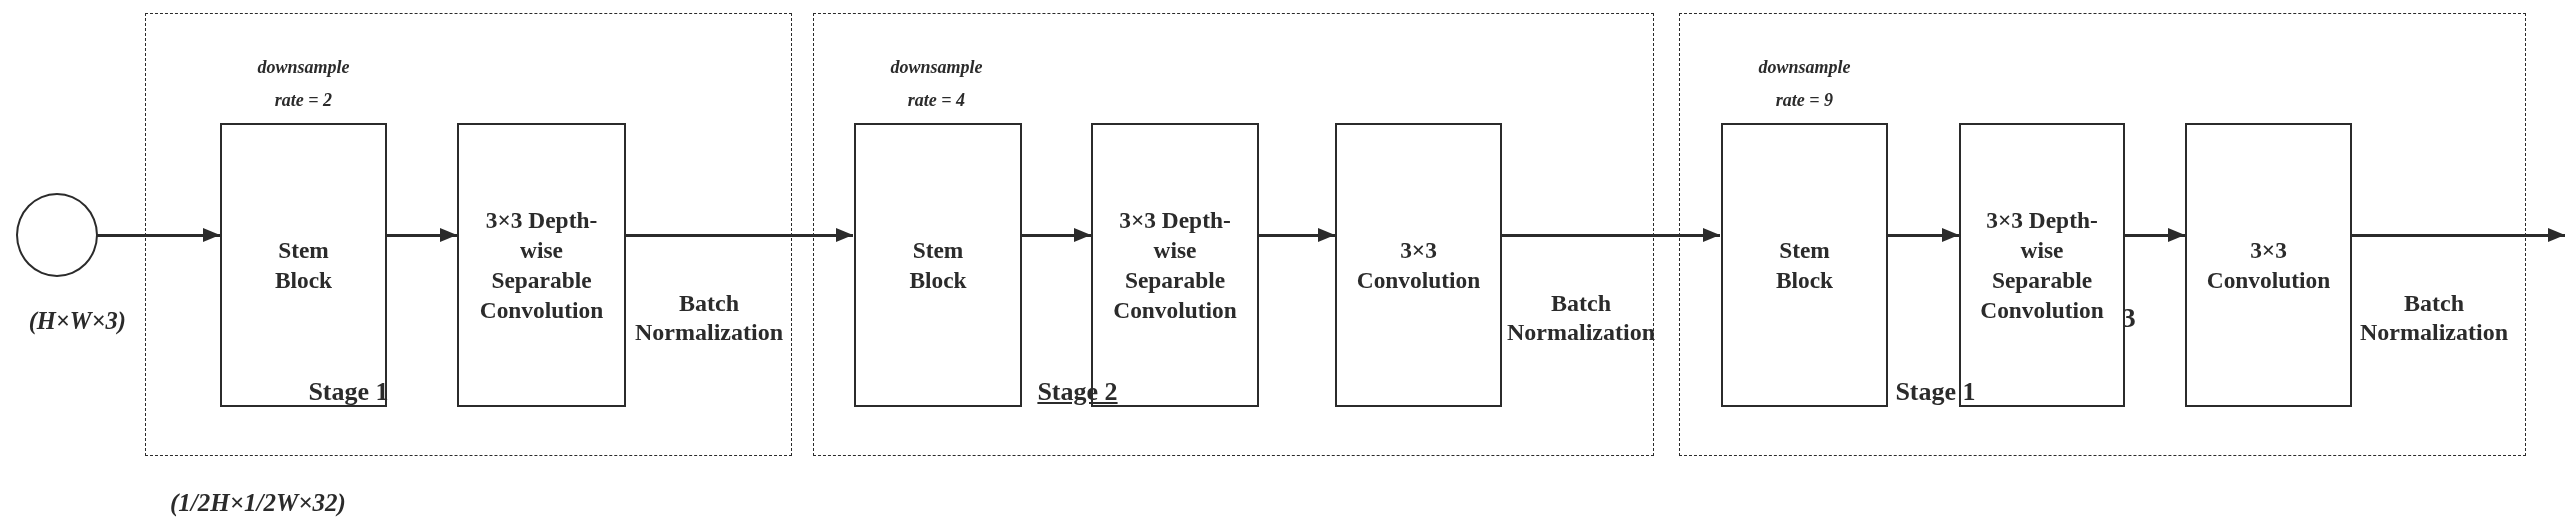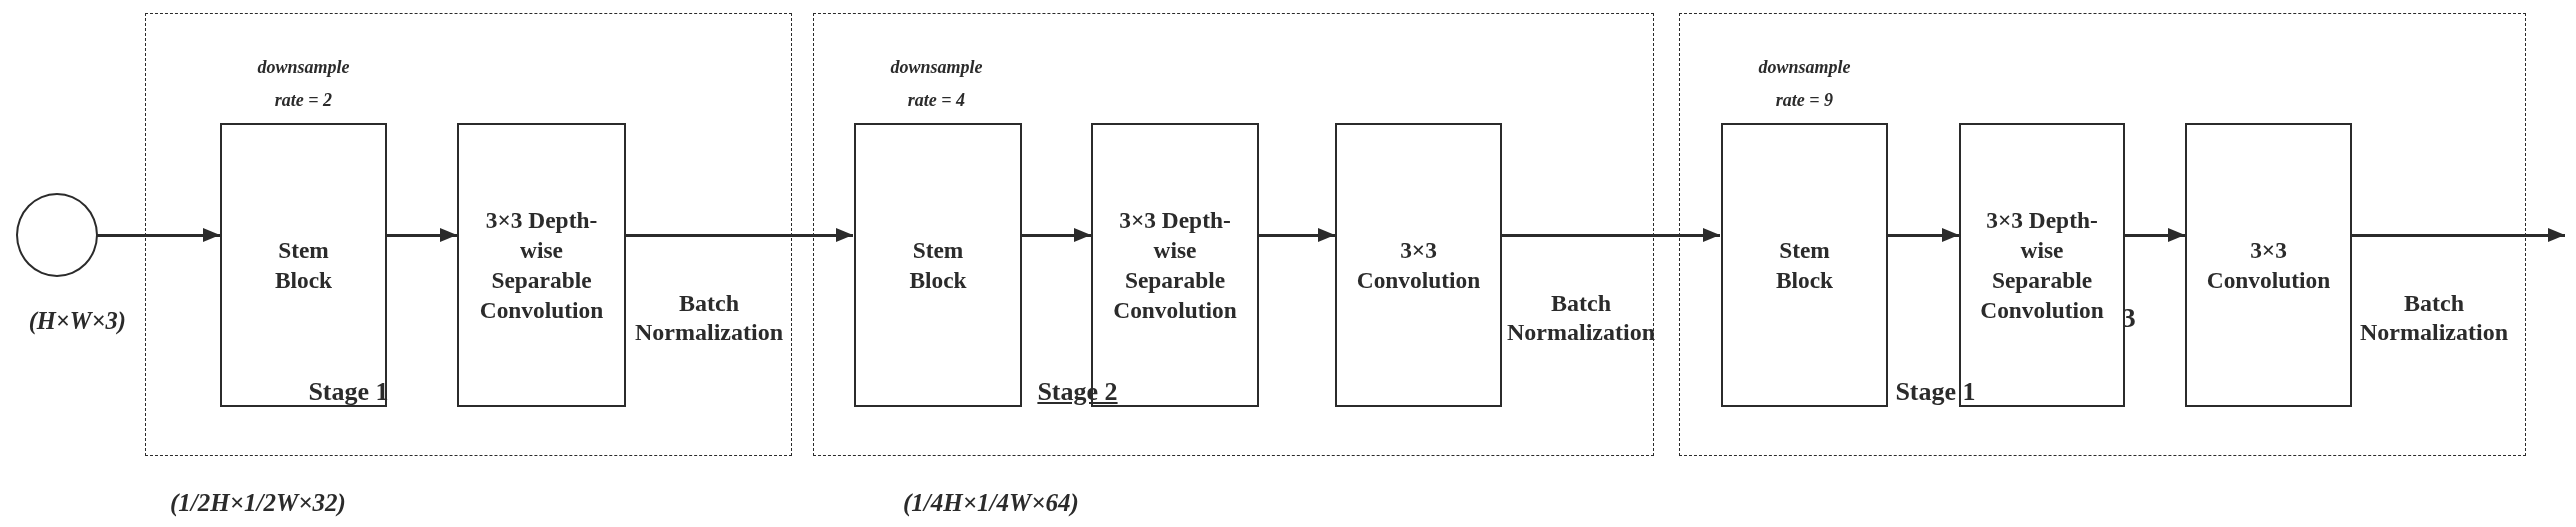--- a/index.html
+++ b/index.html
@@ -170,16 +170,15 @@
   <div class="batch-label" style="left:2323px;">
     <div>Batch</div>
     <div>Normalization</div>
   </div>
 
   <div class="stage-label" style="left:261px;text-align:center;">Stage 1</div>
   <div class="stage-label" style="left:990px;text-decoration:underline;">Stage 2</div>
   <div class="stage-label" style="left:1848px;">Stage 1</div>
 
   <div class="dim-label" style="left:170px;">(1/2H×1/2W×32)</div>
-  <div class="dim-label" style="left:903px;">(1/4H×1/4W×64)</div>
 
 </div>
 
 
 </body></html>

